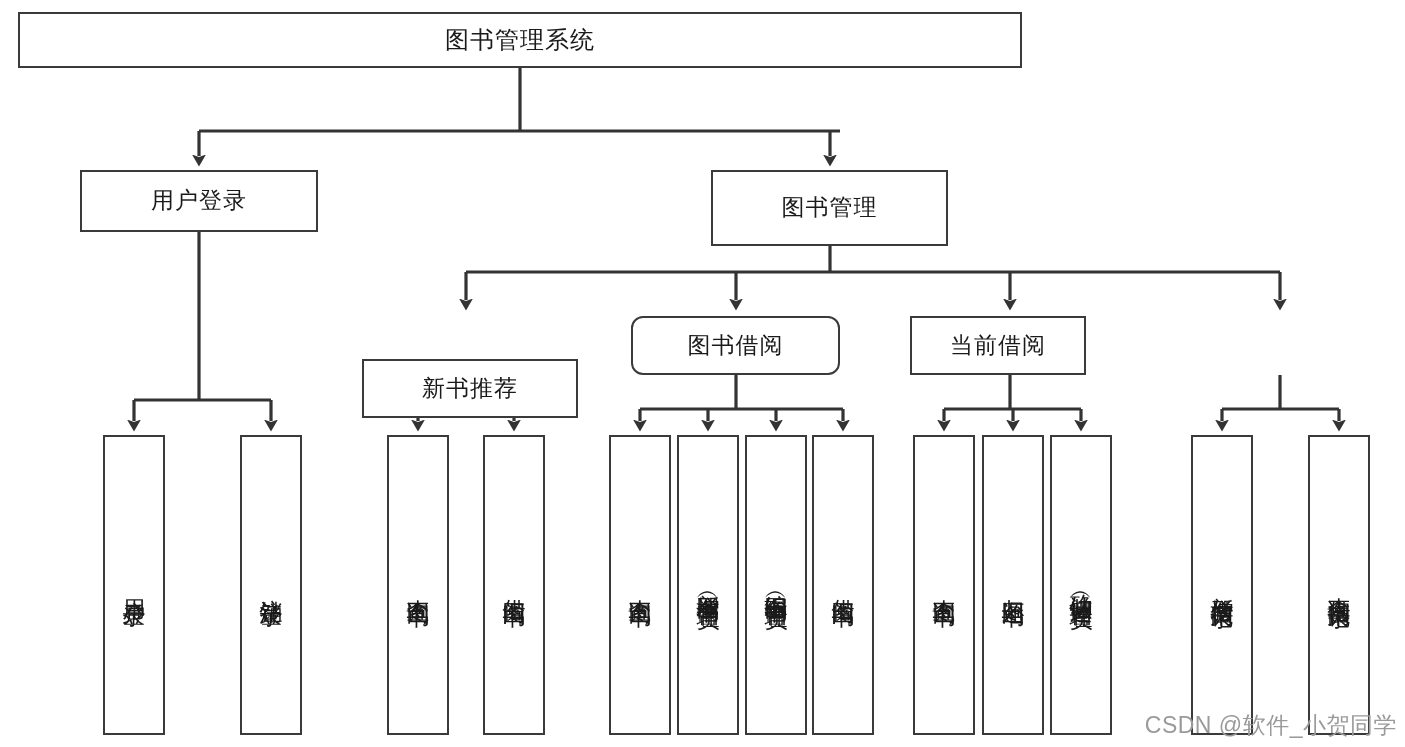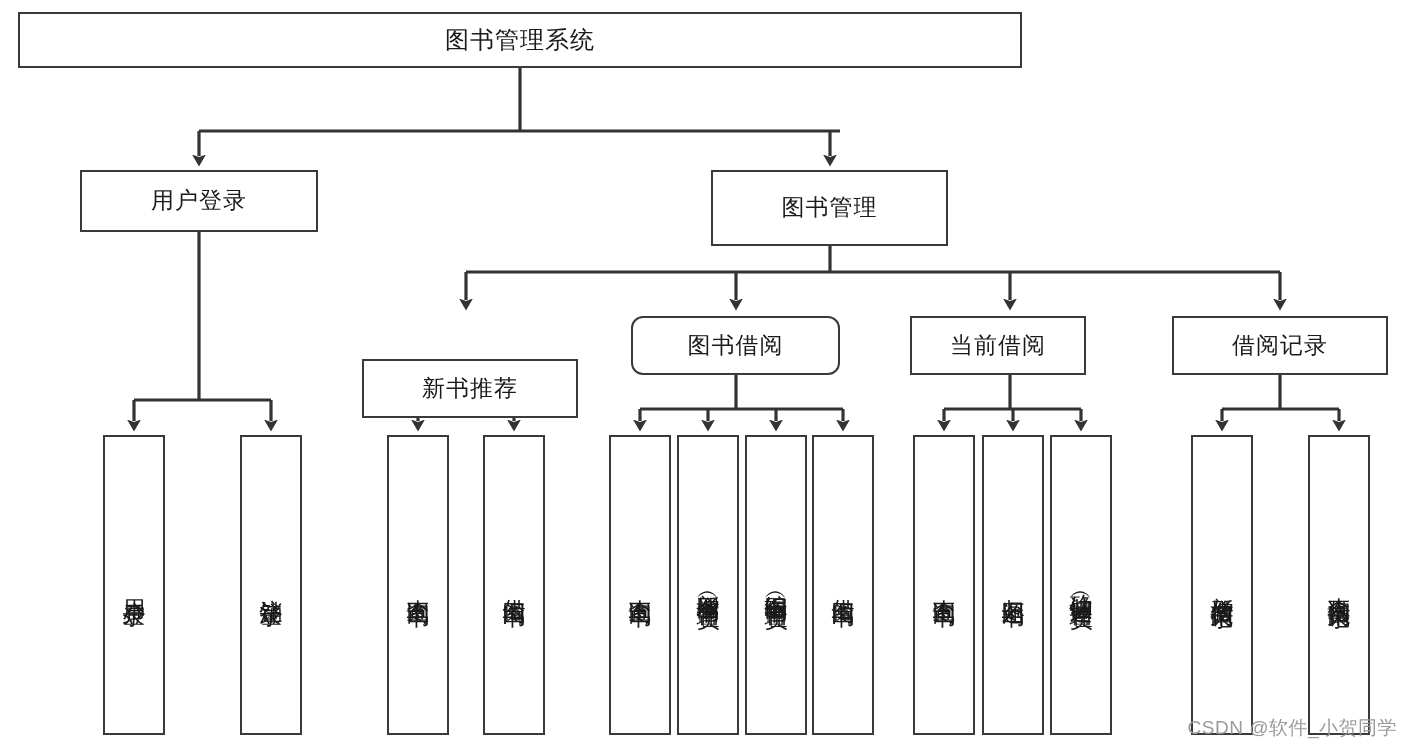--- a/index.html
+++ b/index.html
@@ -60,21 +60,21 @@
     white-space: normal;
     max-height: 100%;
   }
   .node.root {
     font-size: 24px;
   }
   #watermark {
     position: absolute;
     right: 8px;
     bottom: 6px;
-    font-size: 19px;
+    font-size: 23px;
     color: #9a9a9a;
     letter-spacing: 0.5px;
     z-index: 5;
     white-space: nowrap;
   }
 </style>
 </head>
 <body>
 
 <div id="canvas">
@@ -142,23 +142,20 @@
 
   <div class="node horiz" style="left:362px; top:316px; width:216px; height:59px;margin-top:43px;">
     <span>新书推荐</span>
   </div>
   <div class="node horiz" style="left:631px; top:316px; width:209px; height:59px;border-radius:12px;">
     <span>图书借阅</span>
   </div>
   <div class="node horiz" style="left:902px; top:316px; width:176px; height:59px;margin-left:8px;">
     <span>当前借阅</span>
   </div>
-  <div class="node horiz" style="left:1172px; top:316px; width:216px; height:59px;">
-    <span>借阅记录</span>
-  </div>
 
   <div class="node vert" style="left:103px; top:435px; width:62px; height:300px;">
     <span class="vtext">用户登录</span>
   </div>
   <div class="node vert" style="left:240px; top:435px; width:62px; height:300px;">
     <span class="vtext">注销登录</span>
   </div>
 
   <div class="node vert" style="left:387px; top:435px; width:62px; height:300px;">
     <span class="vtext">查询图书</span>

